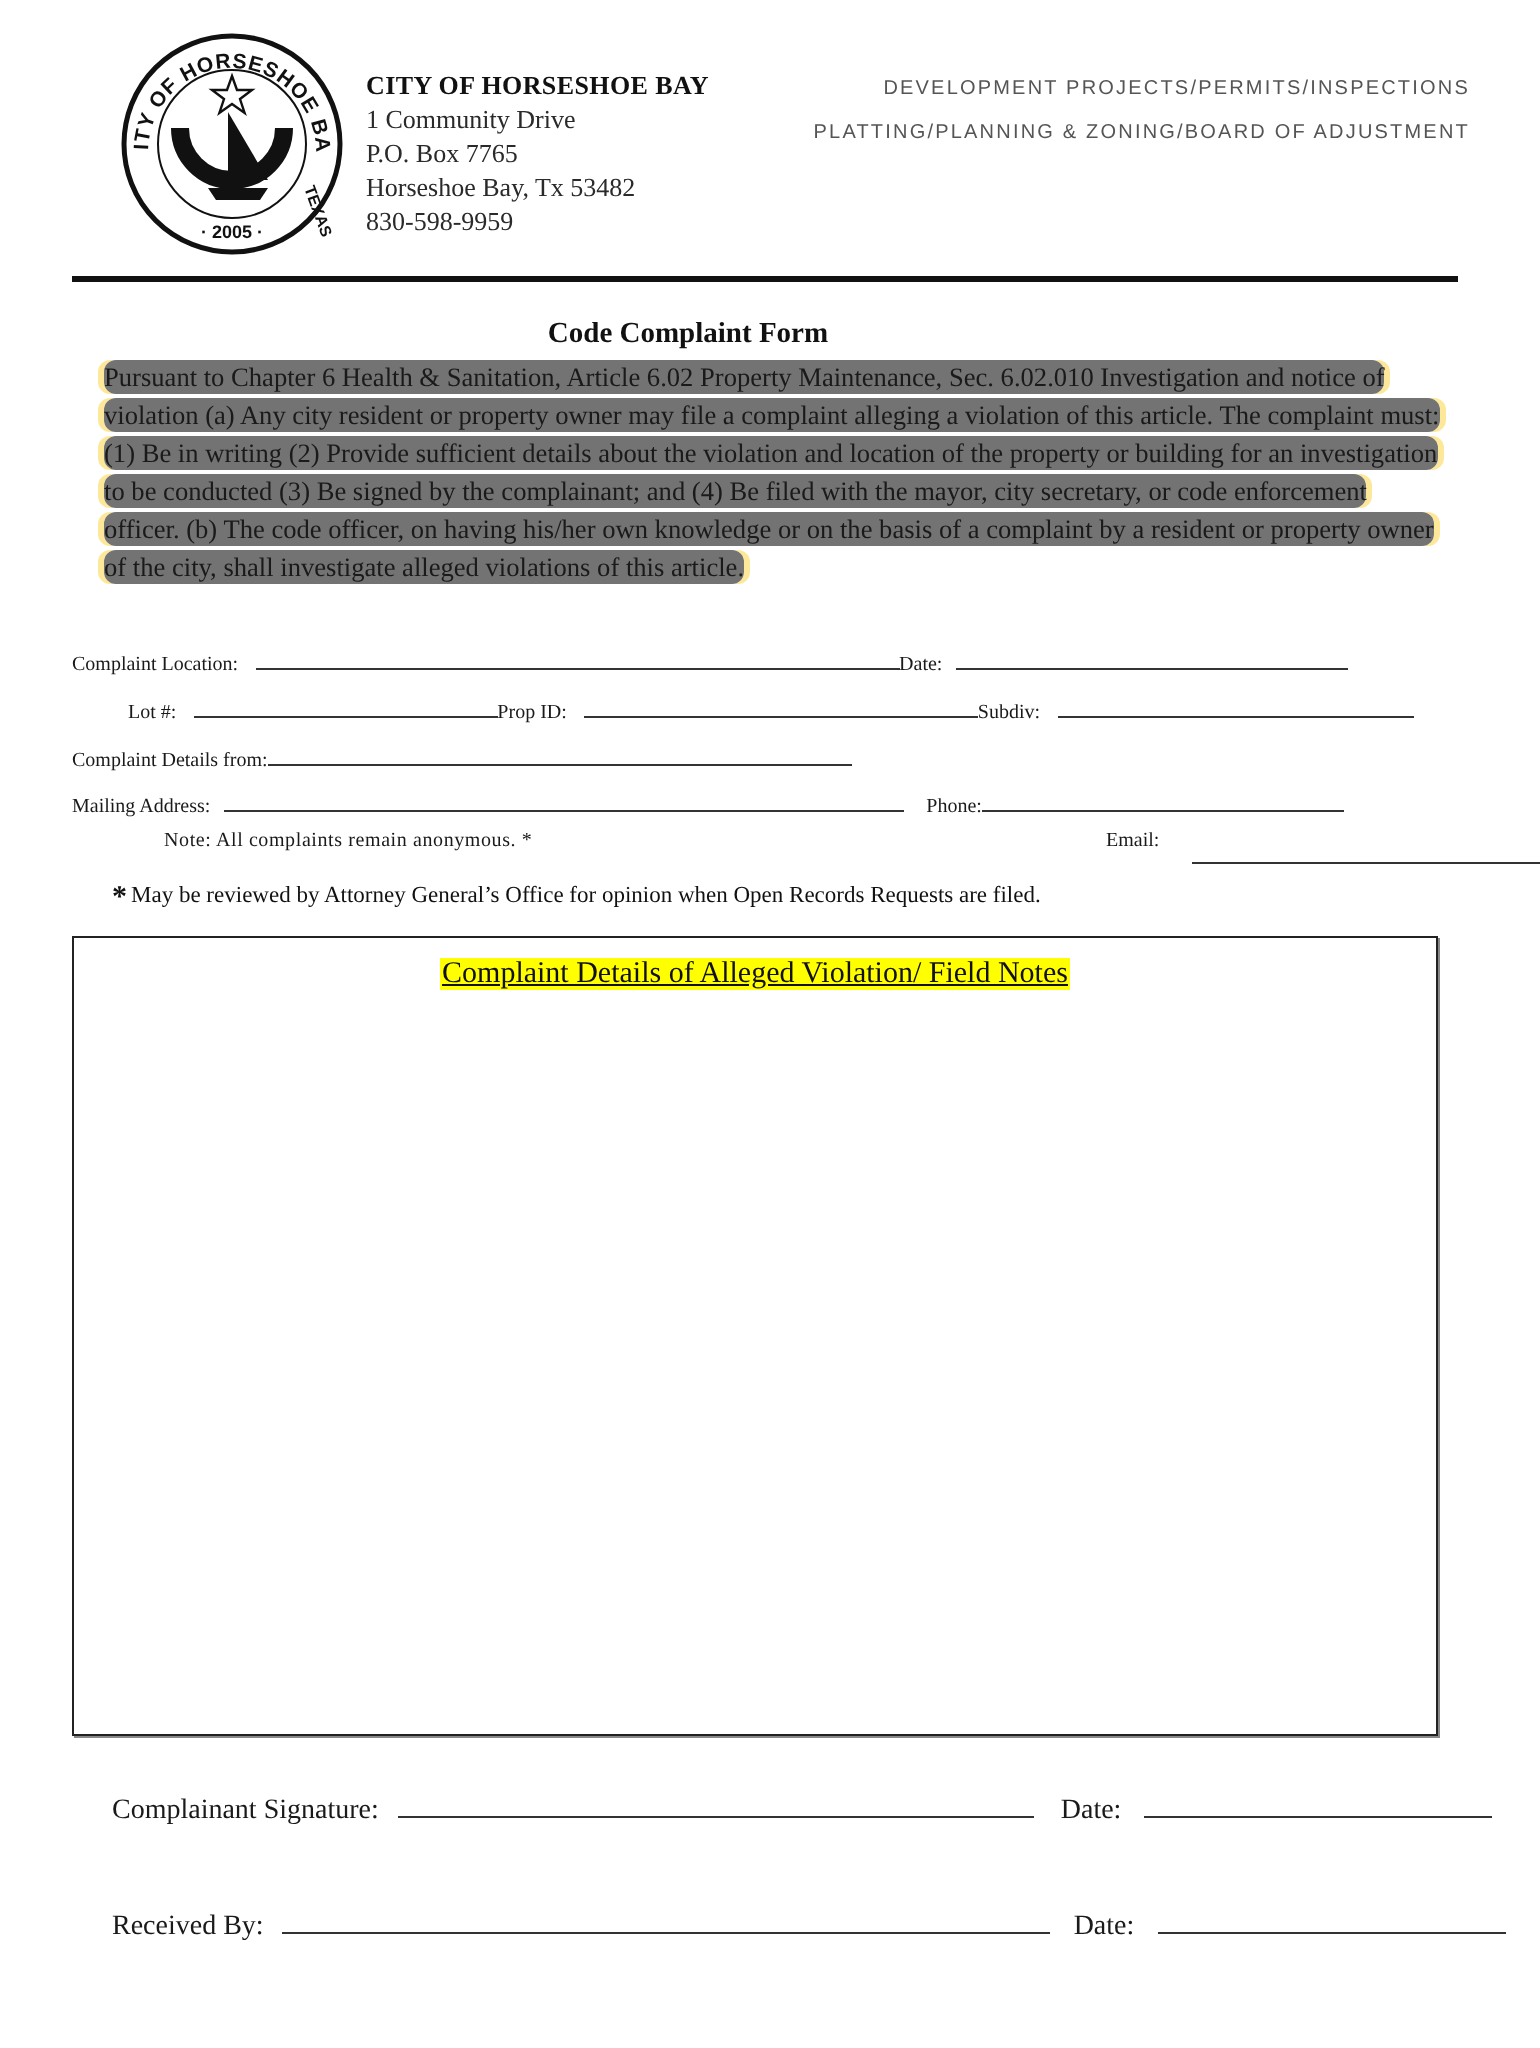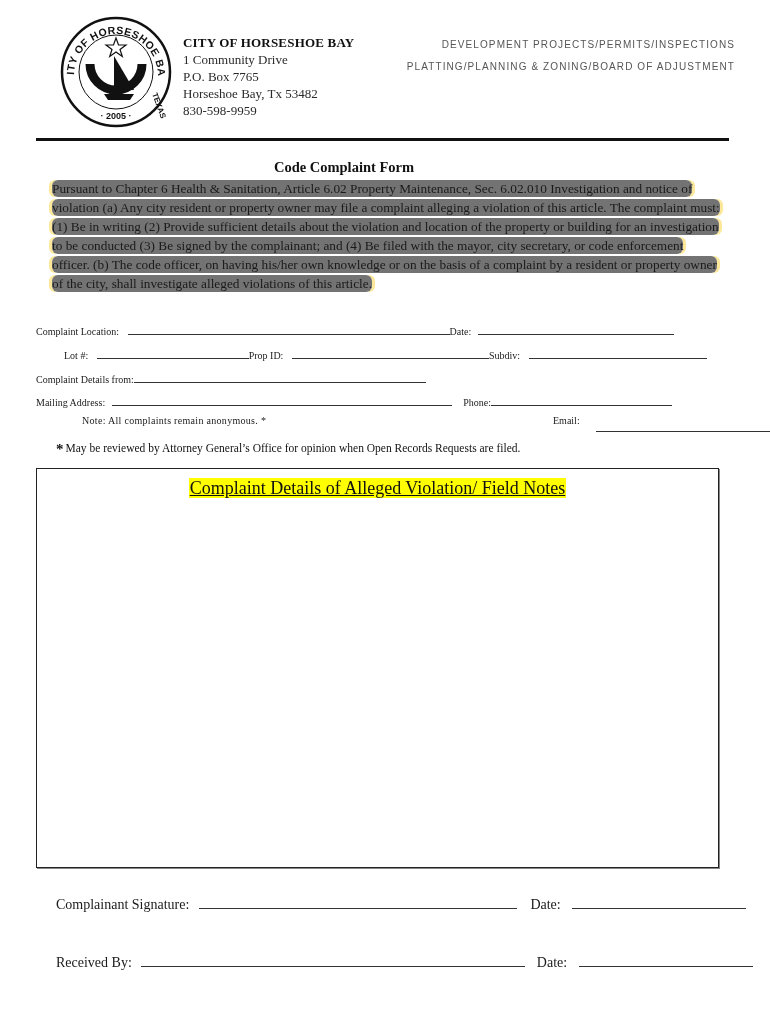--- a/index.html
+++ b/index.html
@@ -25,21 +25,21 @@
   
   .row { left: 36px; font-size: 10px; color: #1a1a1a; white-space: nowrap; }
   .line { display: inline-block; border-bottom: 1px solid #333; height: 14px; vertical-align: baseline; }
   .note-small { left: 38px; top: 441px; font-size: 11.5px; color: #111; margin-left: 18px; }
   .note-small .star { font-size: 15px; font-weight: bold; vertical-align: -2px; margin-right: 2px; }
 
   
   .notes-box { left: 36px; top: 468px; width: 681px; height: 398px; border: 1.5px solid #222;
                box-shadow: 1px 1px 0 #888; }
   .notes-title { position: absolute; left: 0; width: 100%; top: 9px; text-align: center; }
-  .notes-title span { background: #ffff00; text-decoration: underline; font-size: 18px; color: #111; padding: 0 1px; }
+  .notes-title span { background: #ffff00; text-decoration: underline; font-size: 15px; color: #111; padding: 0 1px; }
 
   
   .sig { left: 36px; font-size: 14px; white-space: nowrap; margin-left: 20px; }
 </style>
 </head>
 <body>
 
 <div class="abs logo">
   <svg width="112" height="112" viewBox="0 0 112 112">
     <defs>

